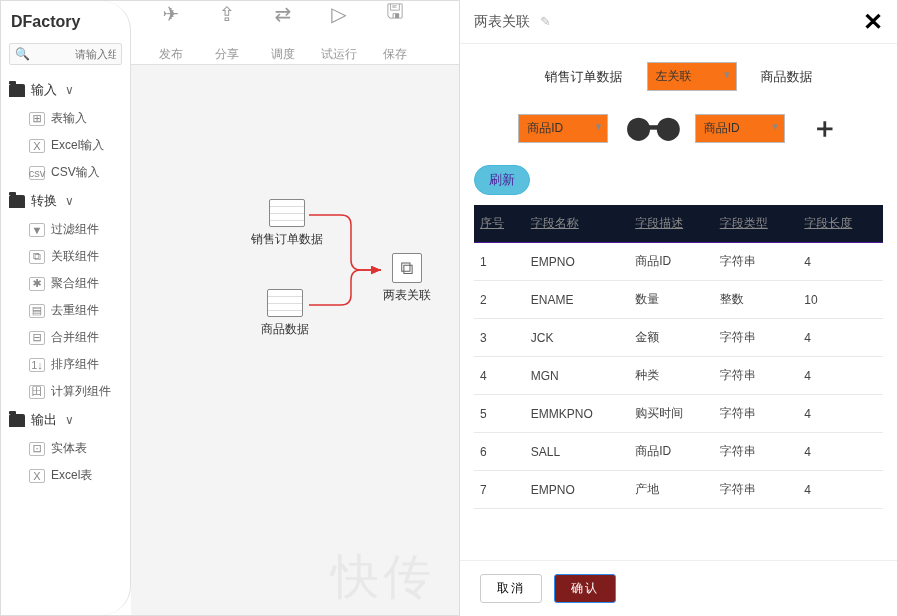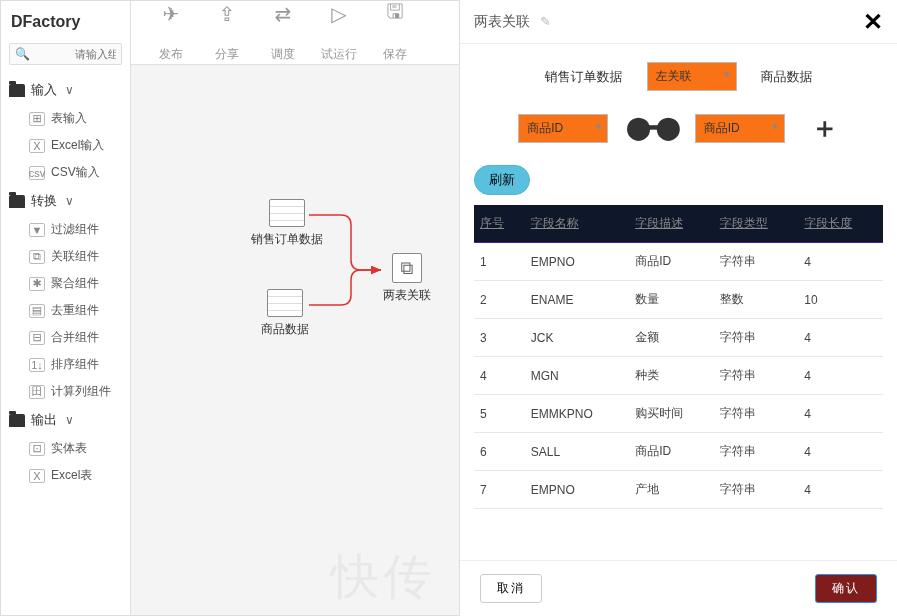--- a/index.html
+++ b/index.html
@@ -1,18 +1,18 @@
 <!DOCTYPE html>
 <html><head>
 <meta charset="utf-8">
 <style>
 * { box-sizing: border-box; margin: 0; padding: 0; }
 body { font-family: "Microsoft YaHei", Arial, sans-serif; font-size: 13px; color: #333; background: #fff; width: 897px; height: 616px; overflow: hidden; position: relative; }
 .app { display: flex; height: 100%; border: 1px solid #ddd; }
-.sidebar { width: 130px; border-right: 1px solid #e0e0e0; background: #fff; display: flex; flex-direction: column; }
+.sidebar { width: 130px; border-right: 1px solid #e0e0e0; background: #fff; display: flex; flex-direction: column; border-radius: 29px; }
 .sidebar-header { padding: 12px 10px 8px; font-weight: bold; font-size: 16px; color: #333; }
 .search-box { margin: 4px 8px 10px; border: 1px solid #ddd; border-radius: 2px; display: flex; align-items: center; padding: 3px 5px; background: #fafafa; }
 .search-box input { border: none; outline: none; width: 100%; font-size: 11px; background: transparent; color: #999; margin-left: 42px; }
 .search-icon { color: #aaa; font-size: 12px; margin-right: 3px; }
 .tree { flex: 1; overflow-y: auto; padding: 0 4px; }
 .tree-group { padding: 6px 4px; display: flex; align-items: center; cursor: pointer; color: #333; font-size: 13px; }
 .folder-icon { width: 16px; height: 13px; background: #333; border-radius: 2px 2px 0 0; margin-right: 6px; display: inline-block; position: relative; }
 .folder-icon::before { content: ""; position: absolute; top: -3px; left: 0; width: 7px; height: 3px; background: #333; border-radius: 1px 1px 0 0; }
 .chev { margin-left: 8px; font-size: 12px; color: #666; }
 .tree-items { padding-left: 20px; }
@@ -35,25 +35,25 @@
 .panel-edit { margin-left: 10px; color: #bbb; font-size: 13px; }
 .panel-close { margin-left: auto; font-size: 24px; font-weight: bold; cursor: pointer; color: #000; }
 .panel-body { flex: 1; overflow-y: auto; padding: 18px 14px 0; }
 .cfg-row { display: flex; align-items: center; margin-bottom: 18px; justify-content: center; gap: 24px; }
 .cfg-label { font-size: 13px; color: #333; }
 .select { border: 1px solid #bbb; padding: 5px 22px 5px 8px; font-size: 12px; position: relative; background: #f97316; min-width: 90px; display: inline-block; }
 .select::after { content: "▾"; position: absolute; right: 6px; top: 5px; color: #888; font-size: 11px; }
 .join-row { display: flex; align-items: center; justify-content: center; gap: 18px; margin-bottom: 18px; }
 .link-icon { font-size: 22px; font-weight: bold; letter-spacing: -4px; }
 .plus-icon { font-size: 28px; font-weight: bold; cursor: pointer; margin-left: 8px; }
-.refresh-btn { background: #5bc0de; border: 1px solid #46b8da; color: #000000; padding: 5px 14px; border-radius: 15px; font-size: 13px; cursor: pointer; margin-bottom: 10px; }
+.refresh-btn { background: #5bc0de; border: 1px solid #46b8da; color: #4c1d95; padding: 5px 14px; border-radius: 15px; font-size: 13px; cursor: pointer; margin-bottom: 10px; }
 .tbl { width: 100%; border-collapse: collapse; }
 .tbl th { background: #0f172a; color: #888; font-weight: normal; font-size: 12px; padding: 10px 6px; text-align: left; border-bottom: 1px solid #4c1d95; text-decoration: underline; }
 .tbl td { padding: 10px 6px; border-bottom: 1px solid #e8e8e8; font-size: 12px; color: #444; }
-.panel-footer { height: 56px; border-top: 1px solid #eee; display: flex; align-items: center; justify-content: space-between; padding: 0 20px; gap: 12px; }
+.panel-footer { height: 56px; border-top: 1px solid #eee; display: flex; align-items: center; justify-content: flex-start; padding: 0 20px; gap: 12px; }
 .ft-btn { border: 1px solid #ccc; background: #fff; padding: 5px 16px; border-radius: 3px; font-size: 12px; cursor: pointer; letter-spacing: 2px; }
 .ft-btn.primary { background: #7f1d1d; border-color: #2d8cf0; color: #fff; }
 .watermark { position: absolute; left: 200px; bottom: 6px; font-size: 48px; color: #e8e8e8; pointer-events: none; font-weight: 300; letter-spacing: 4px; }
 </style>
 </head>
 <body>
 
 <div class="app">
 
   <div class="sidebar">

